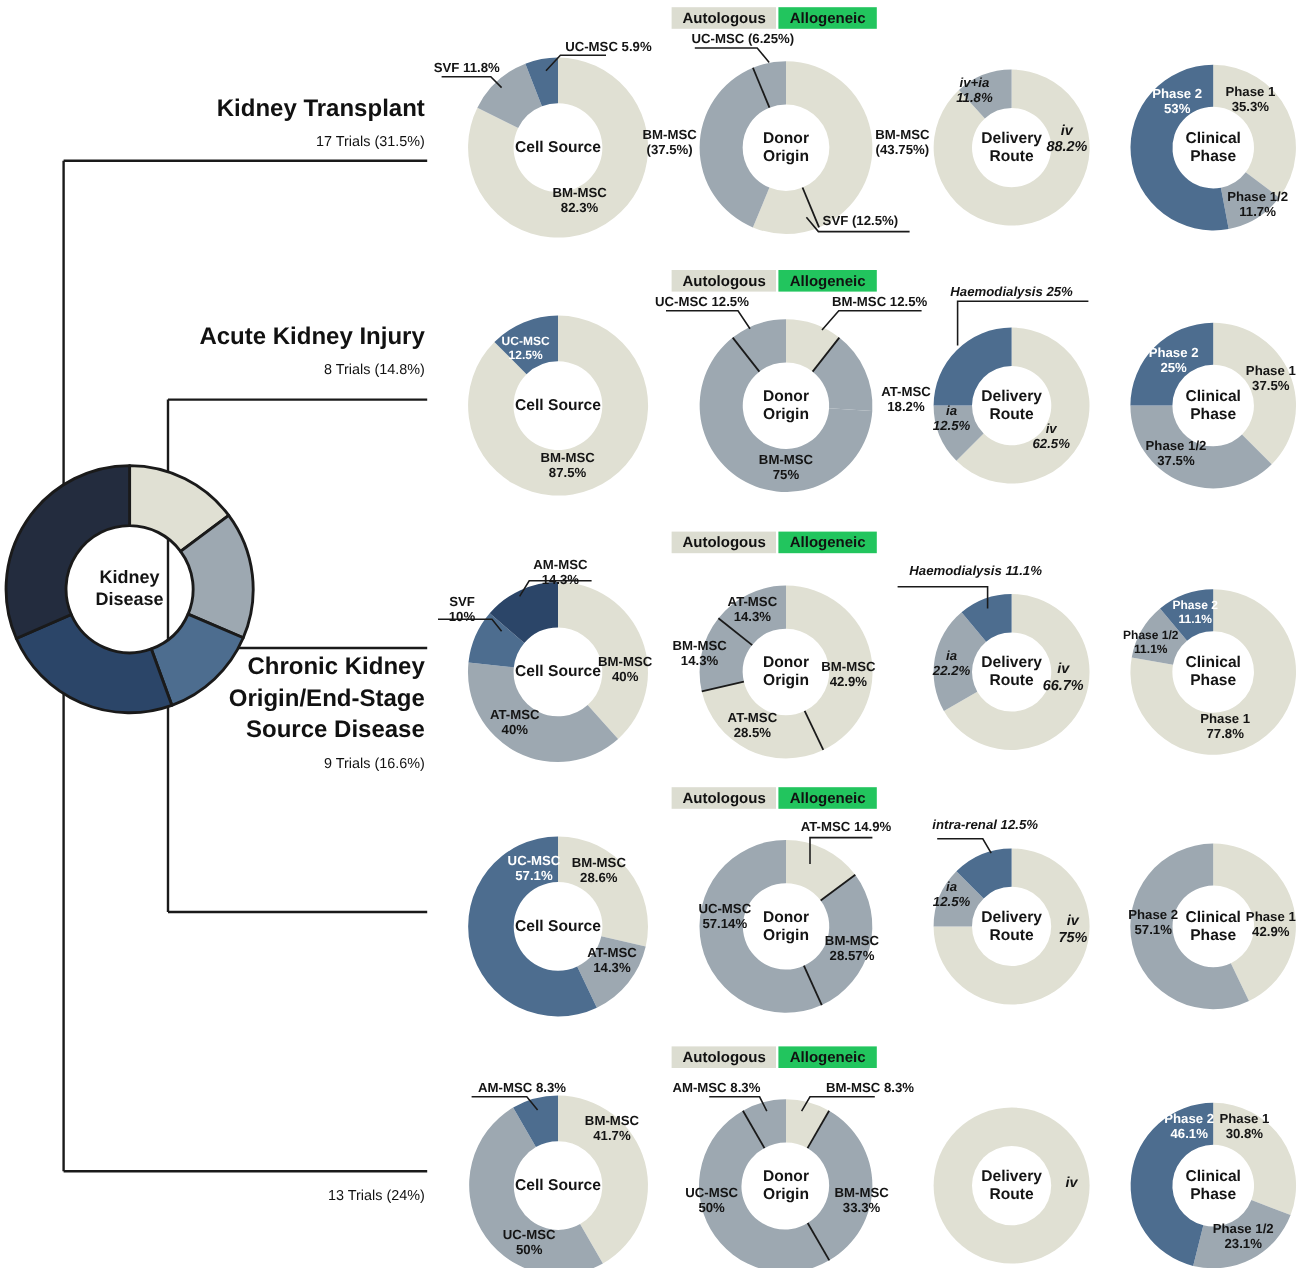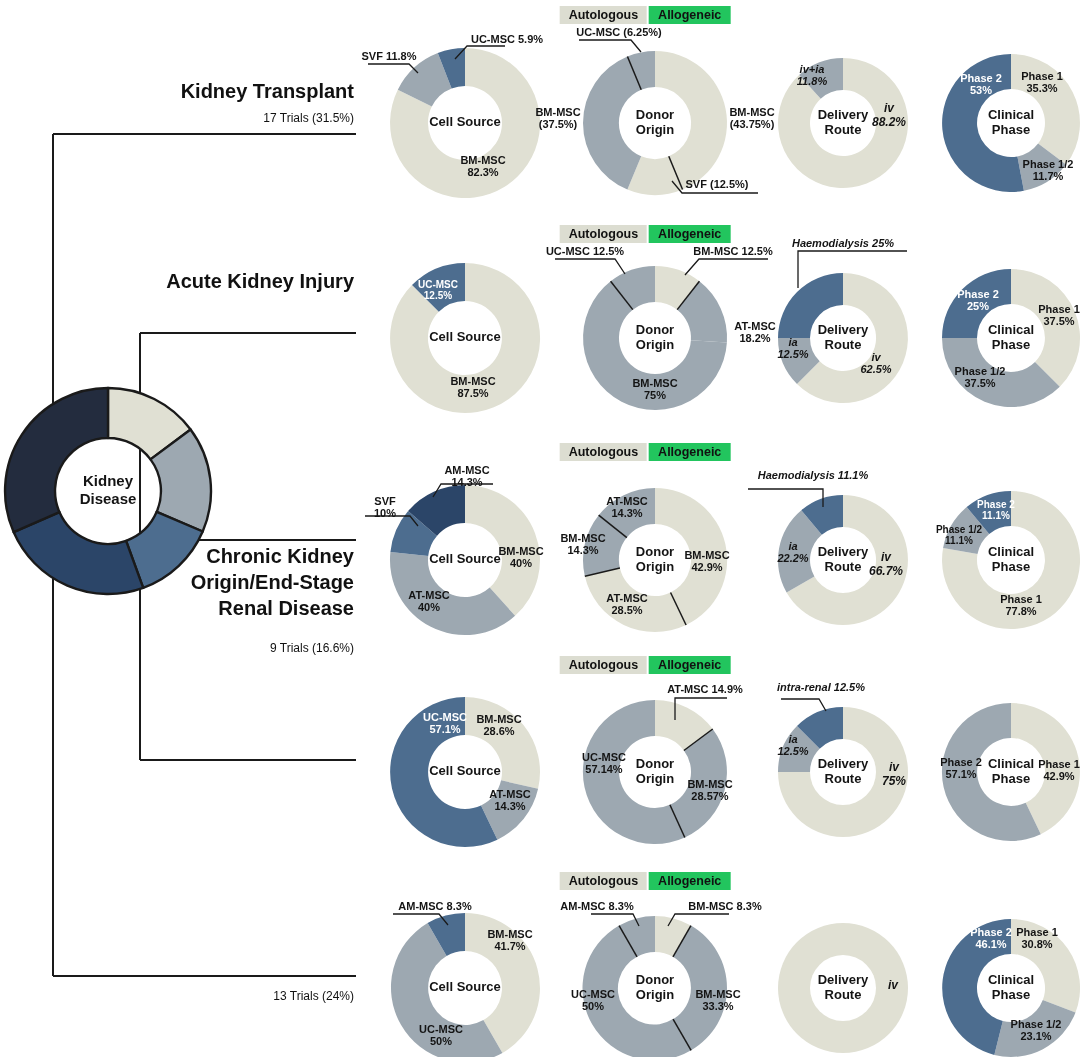--- a/index.html
+++ b/index.html
@@ -307,26 +307,27 @@
         <text x="991" y="945.5" text-anchor="middle" dominant-baseline="middle" fill="#ffffff" font-size="11" font-weight="700">46.1%</text>
       </g>
     </svg>
 
   <div class="row-label" style="top:78px">
     <div class="row-title">Kidney Transplant</div>
     <div class="row-sub">17 Trials (31.5%)</div>
   </div>
   <div class="row-label" style="top:268px">
     <div class="row-title">Acute Kidney Injury</div>
+    <div class="row-sub">8 Trials (14.8%)</div>
   </div>
   <div class="row-label" style="top:543px">
     <div class="row-title">Chronic Kidney</div>
     <div class="row-title">Origin/End-Stage</div>
-    <div class="row-title">Renal Disease</div>
-    <div class="row-sub" style="margin-top:16px">9 Trials (16.6%)</div>
+    <div class="row-title">Source Disease</div>
+    <div class="row-sub" style="margin-top:4px">9 Trials (16.6%)</div>
   </div>
   <div class="row-label" style="top:982px">
     <div class="row-sub">13 Trials (24%)</div>
   </div>
 
   <div class="legend" style="top:6px">
     <span class="chip autologous">Autologous</span>
     <span class="chip allogeneic">Allogeneic</span>
   </div>
   <div class="legend" style="top:225px">

